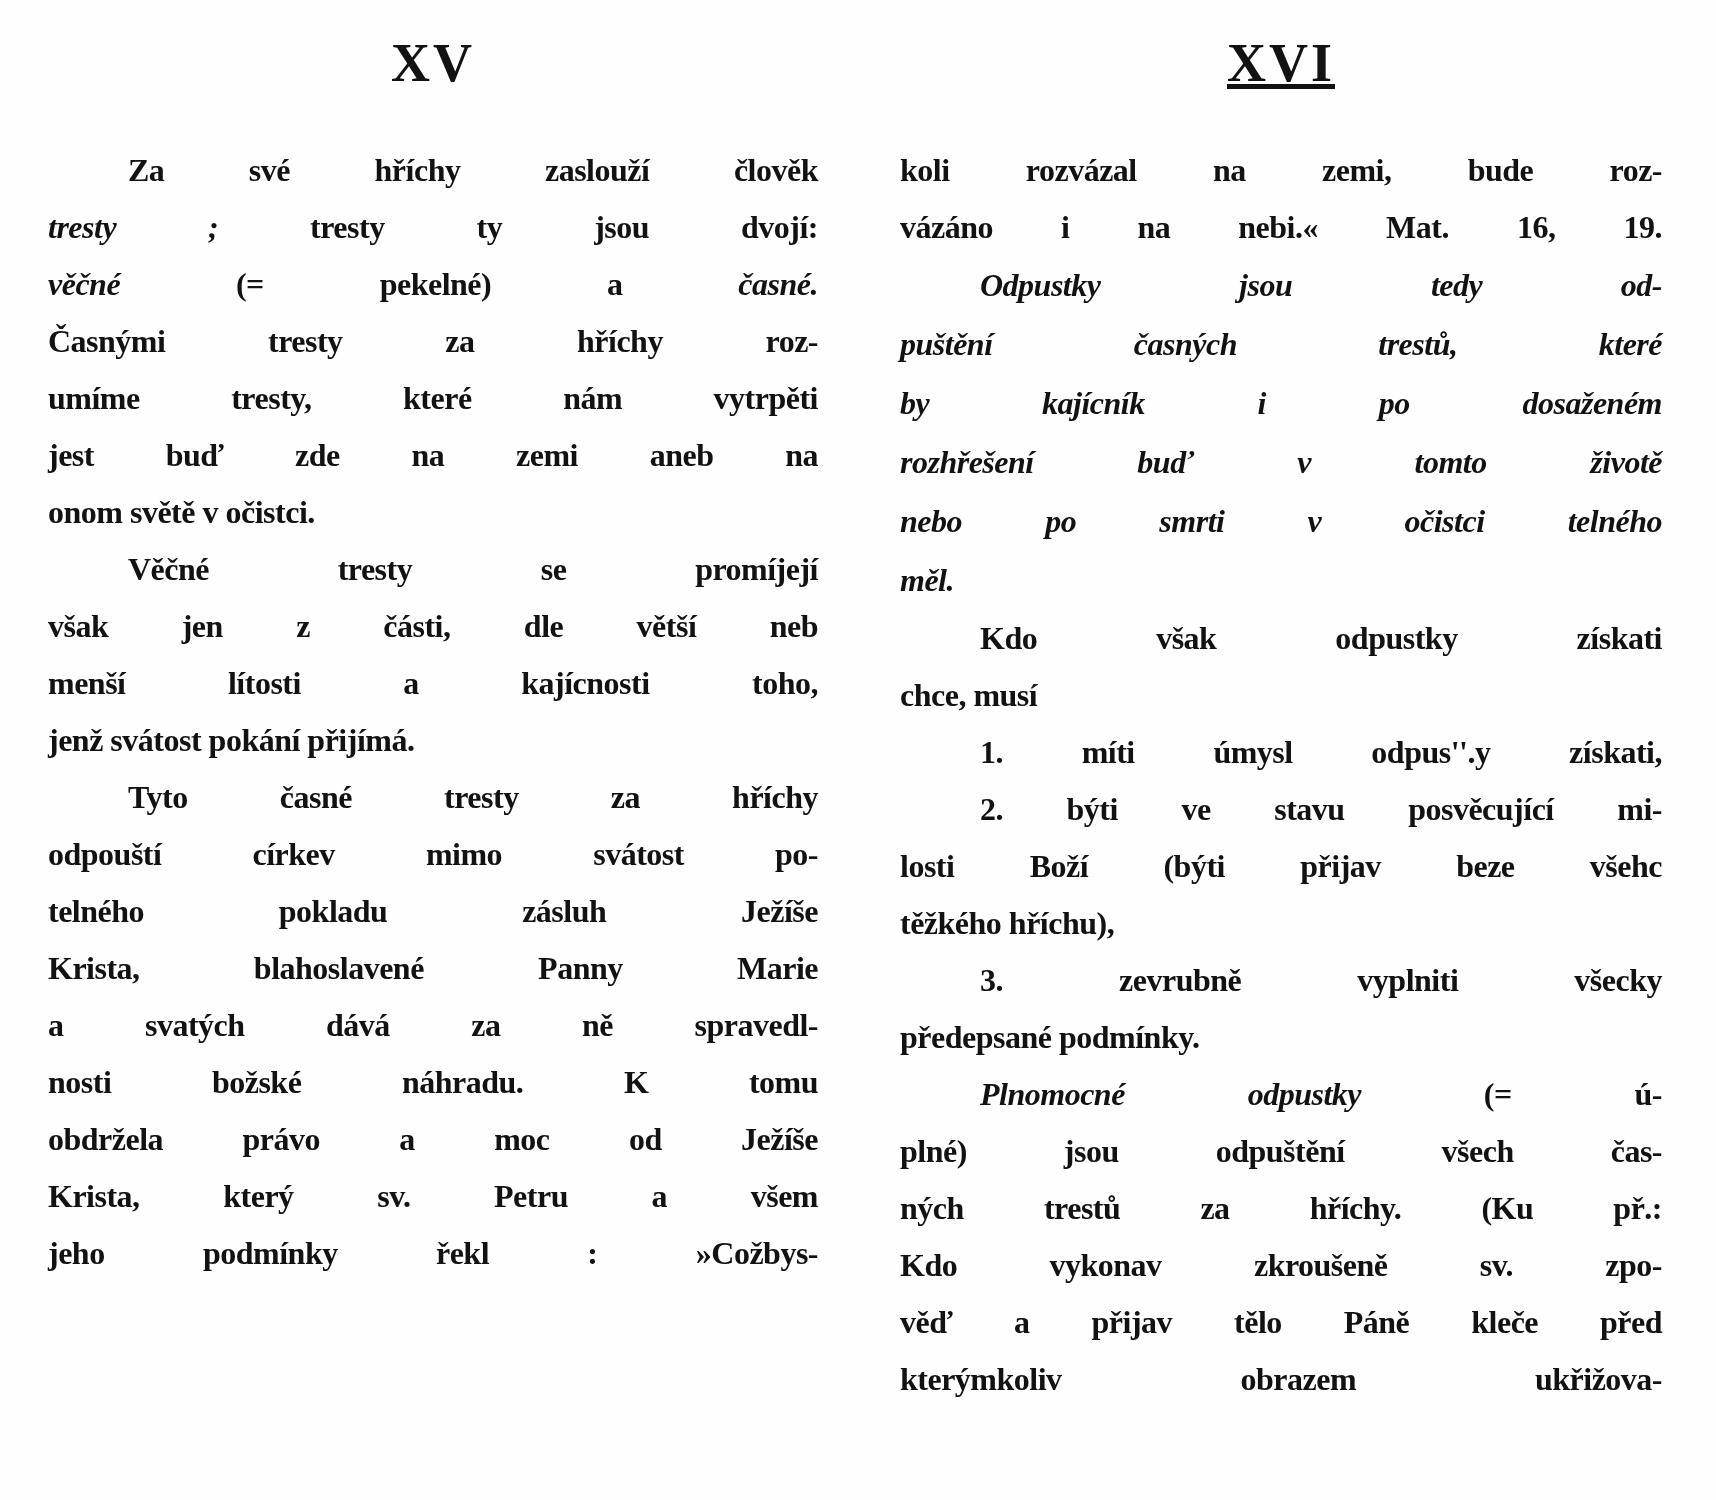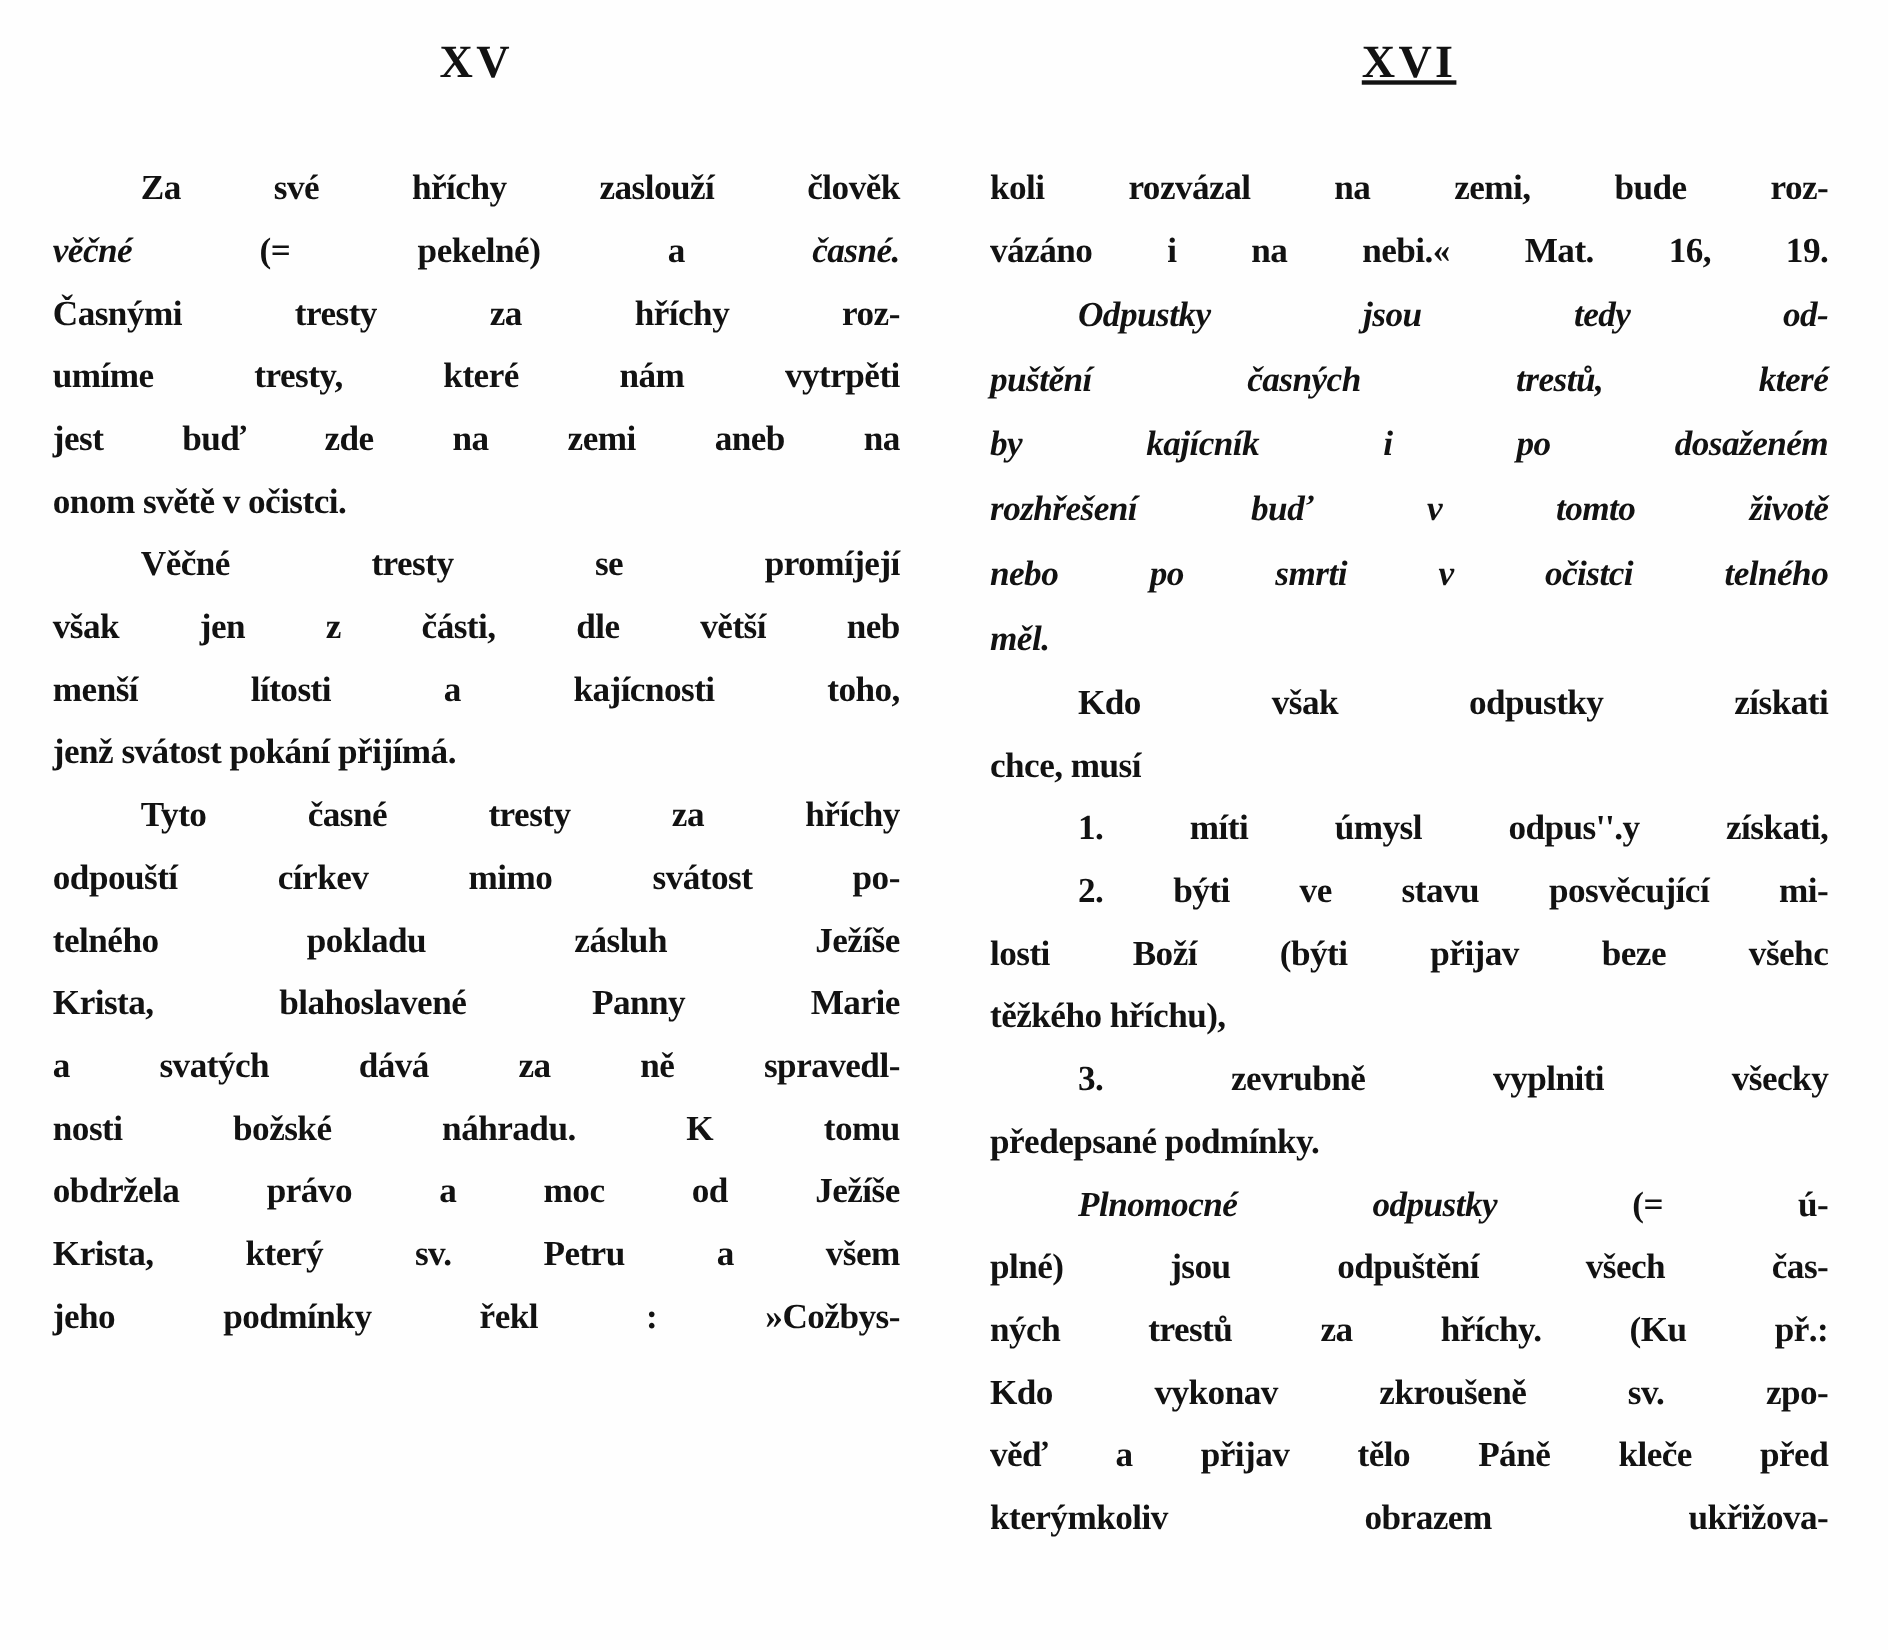--- a/index.html
+++ b/index.html
@@ -12,21 +12,21 @@
     overflow:hidden;
   }
   .scan {
     position:relative;
     width:1716px; height:1500px;
     background:#fefefe;
   }
   .page-header {
     position:absolute;
     top:34px;
-    font-size:42px;
+    font-size:54px;
     line-height:1.1;
     letter-spacing:3px;
     text-align:center;
   }
   #hdr-left  { left:48px;  width:770px; }
   #hdr-right { left:900px; width:762px;text-decoration:underline; }
   .col {
     position:absolute;
     top:142px;
   }
@@ -55,20 +55,21 @@
 
 <div class="scan">
 
   <div class="page-header" id="hdr-left">XV</div>
 
   <div class="page-header" id="hdr-right">XVI</div>
 
   <div class="col" id="col-left">
       <div class="para">
         <div class="line ind"><span>Za své hříchy zaslouží člověk</span></div>
+        <div class="line"><span class="it">tresty ;</span><span> tresty ty jsou dvojí:</span></div>
         <div class="line"><span class="it">věčné</span><span> (= pekelné) a </span><span class="it">časné.</span></div>
         <div class="line"><span>Časnými tresty za hříchy roz-</span></div>
         <div class="line"><span>umíme tresty, které nám vytrpěti</span></div>
         <div class="line"><span>jest buď zde na zemi aneb na</span></div>
         <div class="line end"><span>onom světě v očistci.</span></div>
       </div>
       <div class="para spaced">
         <div class="line ind"><span>Věčné tresty se promíjejí</span></div>
         <div class="line"><span>však jen z části, dle větší neb</span></div>
         <div class="line"><span>menší lítosti a kajícnosti toho,</span></div>

